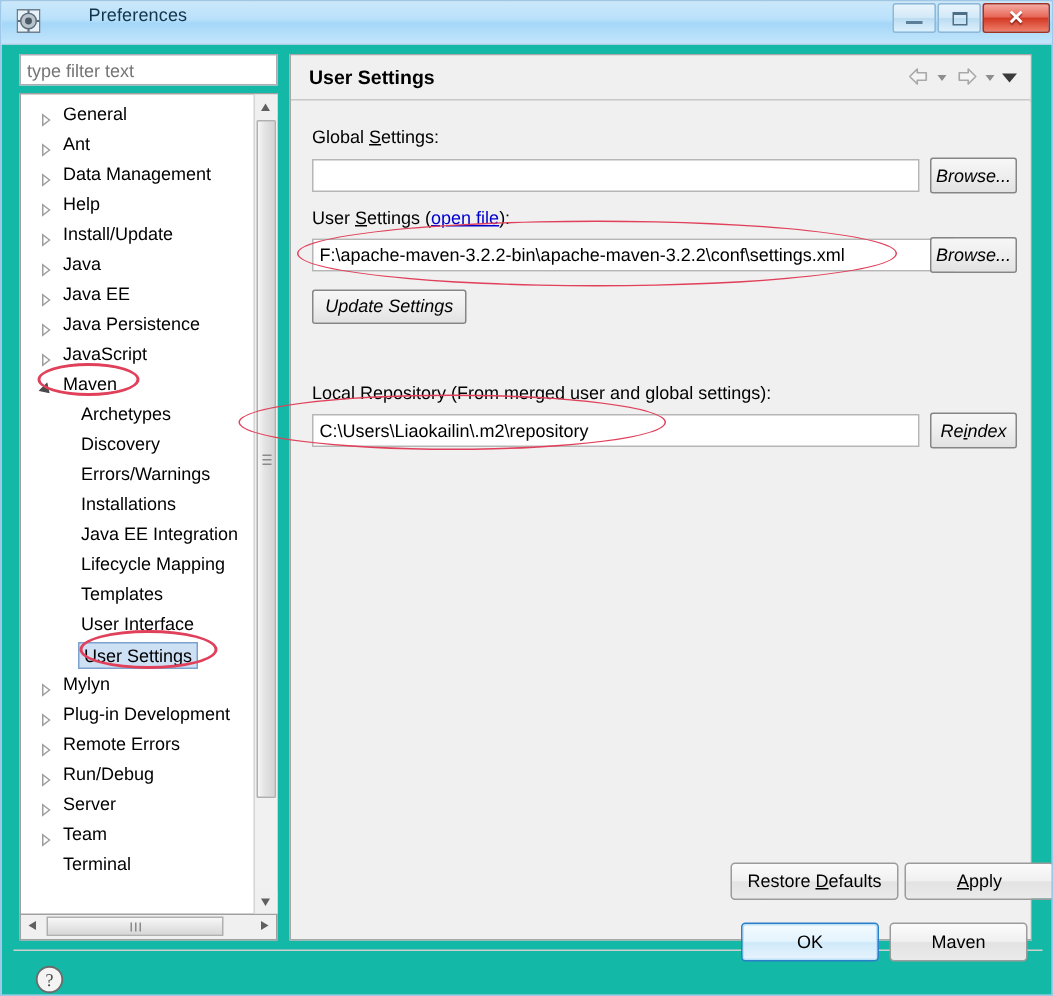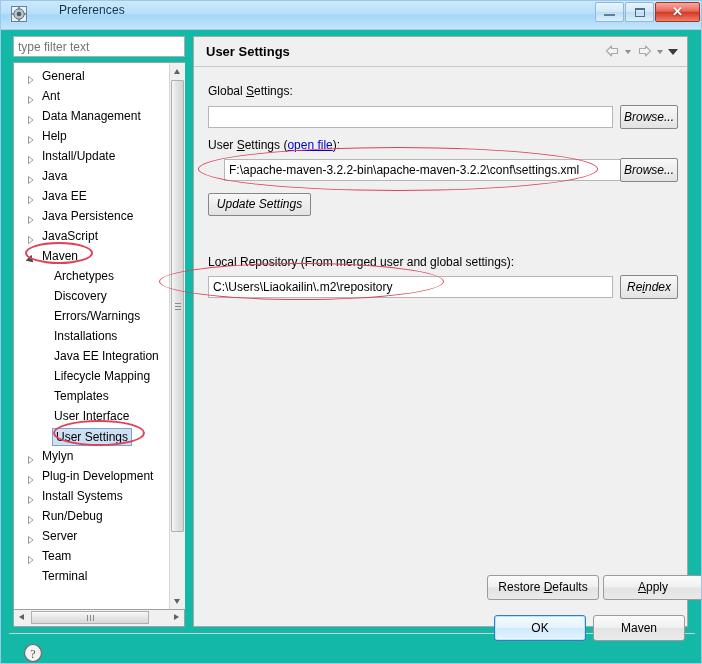--- a/index.html
+++ b/index.html
@@ -485,21 +485,21 @@
           <div class="tree-item depth2"><span class="tree-label">User Interface</span></div>
           <div class="tree-item depth2 selected"><span class="tree-label">User Settings</span></div>
           <div class="tree-item depth1"><span class="arrow-collapsed"><svg width="9" height="10" viewBox="0 0 9 10">
                 <path d="M2.5 1.5 L7 5 L2.5 8.5 Z" fill="#ffffff" stroke="#9d9d9d" stroke-width="1"></path>
               </svg></span><span class="tree-label">Mylyn</span></div>
           <div class="tree-item depth1"><span class="arrow-collapsed"><svg width="9" height="10" viewBox="0 0 9 10">
                 <path d="M2.5 1.5 L7 5 L2.5 8.5 Z" fill="#ffffff" stroke="#9d9d9d" stroke-width="1"></path>
               </svg></span><span class="tree-label">Plug-in Development</span></div>
           <div class="tree-item depth1"><span class="arrow-collapsed"><svg width="9" height="10" viewBox="0 0 9 10">
                 <path d="M2.5 1.5 L7 5 L2.5 8.5 Z" fill="#ffffff" stroke="#9d9d9d" stroke-width="1"></path>
-              </svg></span><span class="tree-label">Install Systems</span></div>
+              </svg></span><span class="tree-label">Remote Errors</span></div>
           <div class="tree-item depth1"><span class="arrow-collapsed"><svg width="9" height="10" viewBox="0 0 9 10">
                 <path d="M2.5 1.5 L7 5 L2.5 8.5 Z" fill="#ffffff" stroke="#9d9d9d" stroke-width="1"></path>
               </svg></span><span class="tree-label">Run/Debug</span></div>
           <div class="tree-item depth1"><span class="arrow-collapsed"><svg width="9" height="10" viewBox="0 0 9 10">
                 <path d="M2.5 1.5 L7 5 L2.5 8.5 Z" fill="#ffffff" stroke="#9d9d9d" stroke-width="1"></path>
               </svg></span><span class="tree-label">Server</span></div>
           <div class="tree-item depth1"><span class="arrow-collapsed"><svg width="9" height="10" viewBox="0 0 9 10">
                 <path d="M2.5 1.5 L7 5 L2.5 8.5 Z" fill="#ffffff" stroke="#9d9d9d" stroke-width="1"></path>
               </svg></span><span class="tree-label">Team</span></div>
           <div class="tree-item depth1"><span class="tree-label">Terminal</span></div>
@@ -566,21 +566,21 @@
 
         <div class="field-label" style="left:14px; top:16px;">
           <span>Global </span><span class="u">S</span><span>ettings:</span>
         </div>
         <input class="text-field" style="left: 14px; top: 38px; width: 405px;" type="text" value="">
         <div class="btn flat" style="left:426px; top:37px; width:58px; height:24px; line-height:22px;">Browse...</div>
 
         <div class="field-label" style="left:14px; top:70px;">
           <span>User </span><span class="u">S</span><span>ettings (</span><span class="link">open file</span><span>):</span>
         </div>
-        <input class="text-field" style="left: 30px; top: 91px; width: 428px;" type="text" value="F:\apache-maven-3.2.2-bin\apache-maven-3.2.2\conf\settings.xml">
+        <input class="text-field" style="left: 14px; top: 91px; width: 428px;" type="text" value="F:\apache-maven-3.2.2-bin\apache-maven-3.2.2\conf\settings.xml">
         <div class="btn flat" style="left:426px; top:90px; width:58px; height:24px; line-height:22px;">Browse...</div>
         <div class="btn flat" style="left:14px; top:125px; width:103px; height:23px; line-height:21px;">Update Settings</div>
 
         <div class="field-label" style="left:14px; top:187px;">Local Repository (From merged user and global settings):</div>
         <input class="text-field" style="left: 14px; top: 208px; width: 405px;" type="text" value="C:\Users\Liaokailin\.m2\repository">
         <div class="btn flat" style="left:426px; top:207px; width:58px; height:24px; line-height:22px;">
           <span>Re</span><span class="u">i</span><span>ndex</span>
         </div>
 
         <div class="btn" style="left:293px; top:507px; width:112px; height:25px; line-height:23px;">

